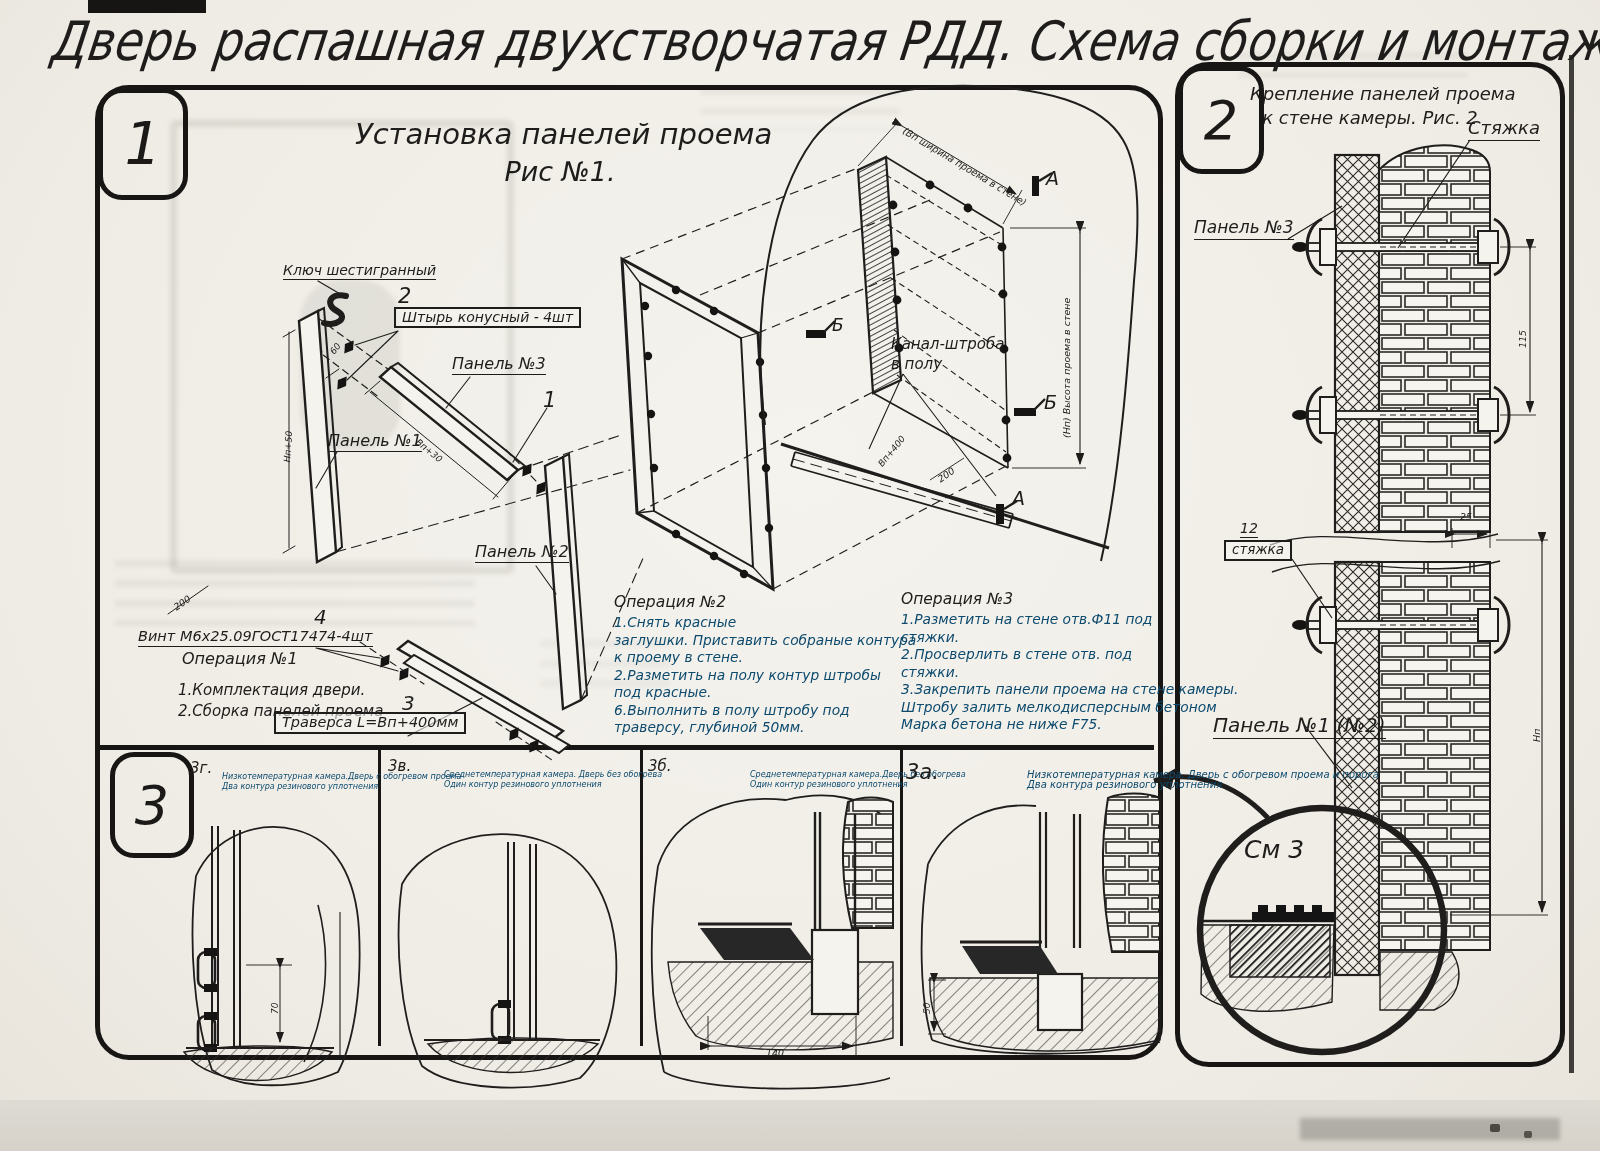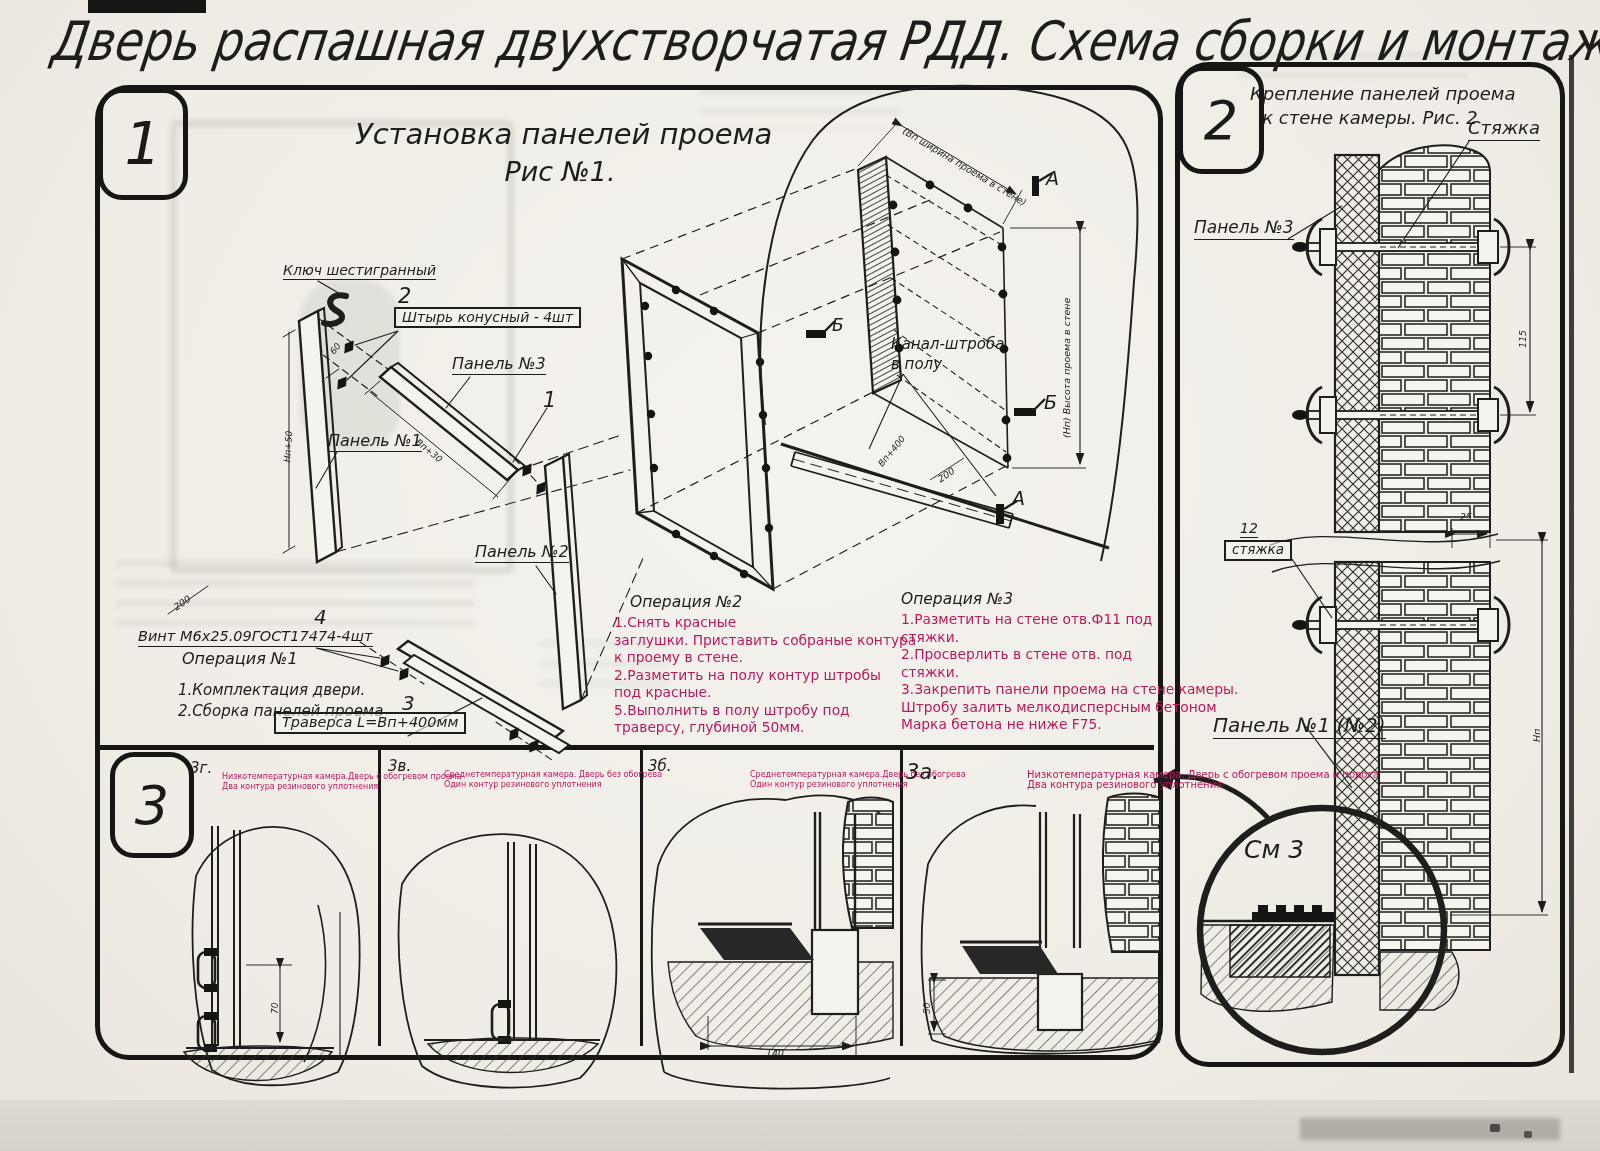--- a/index.html
+++ b/index.html
@@ -15,21 +15,21 @@
   .rot{transform-origin:left top;}
   .frame{position:absolute;border:5px solid #171614;border-radius:34px;z-index:2;}
   .badge{position:absolute;border:5px solid #171614;border-radius:24px;z-index:3;
        display:flex;align-items:center;justify-content:center;font-style:italic;color:#1b1a18;}
   .divider{position:absolute;background:#171614;z-index:3;}
   svg.art{position:absolute;left:0;top:0;z-index:4;}
   .ghost{position:absolute;z-index:1;filter:blur(2px);}
   .glines{background:repeating-linear-gradient(180deg, rgba(110,106,98,.6) 0 7px, transparent 7px 20px);}
   .artifact{position:absolute;z-index:7;}
   .textblock{position:absolute;z-index:6;}
-  .textblock div{color:#be185d;white-space:nowrap;}
+  .textblock div{font-style:italic;color:#0c4a6e;white-space:nowrap;}
 </style>
 </head>
 <body>
 
 <div id="paper"></div>
 
 <div class="ghost" style="left:170px;top:120px;width:330px;height:440px;border:7px solid rgba(120,116,108,.17);border-radius:6px;"></div>
 <div class="ghost" style="left:300px;top:280px;width:100px;height:170px;background:rgba(125,122,114,.13);border-radius:40px;"></div>
 <div class="ghost glines" style="left:115px;top:560px;width:360px;height:66px;opacity:.14;"></div>
 <div class="ghost glines" style="left:700px;top:88px;width:200px;height:42px;opacity:.12;"></div>
@@ -319,28 +319,28 @@
 <div class="lbl" style="left:314px;top:606px;font-size:20px;">4</div>
 <div class="lbl u" style="left:138px;top:628px;font-size:14.5px;">Винт М6х25.09ГОСТ17474-4шт</div>
 <div class="lbl" style="left:182px;top:650px;font-size:16px;">Операция №1</div>
 <div class="lbl" style="left:178px;top:682px;font-size:15px;">1.Комплектация двери.</div>
 <div class="lbl" style="left:178px;top:703px;font-size:15px;">2.Сборка панелей проема</div>
 <div class="lbl" style="left:402px;top:692px;font-size:20px;">3</div>
 <div class="lbl bx" style="left:274px;top:712px;font-size:14.5px;">Траверса  L=Вп+400мм</div>
 <div class="lbl" style="left:891px;top:336px;font-size:15px;">Канал-штроба</div>
 <div class="lbl" style="left:891px;top:356px;font-size:15px;">в полу</div>
 
-<div class="lbl" style="left:614px;top:594px;font-size:15.5px;margin-left:16px;">Операция №2</div>
+<div class="lbl" style="left:614px;top:594px;font-size:15.5px;">Операция №2</div>
 <div class="textblock" style="left:614px;top:614px;font-size:13.8px;line-height:17.5px;">
   <div>1.Снять красные</div>
   <div>заглушки. Приставить собраные контура</div>
   <div>к проему в стене.</div>
   <div>2.Разметить на полу контур штробы</div>
   <div>под красные.</div>
-  <div>5.Выполнить в полу штробу под</div>
+  <div>6.Выполнить в полу штробу под</div>
   <div>траверсу, глубиной 50мм.</div>
 </div>
 
 <div class="lbl" style="left:901px;top:591px;font-size:15.5px;">Операция №3</div>
 <div class="textblock" style="left:901px;top:611px;font-size:13.8px;line-height:17.5px;">
   <div>1.Разметить на стене отв.Ф11 под</div>
   <div>стяжки.</div>
   <div>2.Просверлить в стене отв.  под</div>
   <div>стяжки.</div>
   <div>3.Закрепить панели проема на стене камеры.</div>

